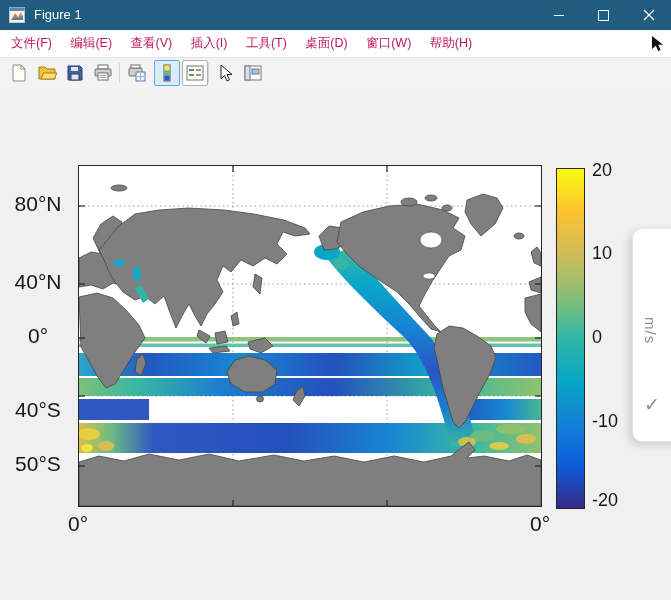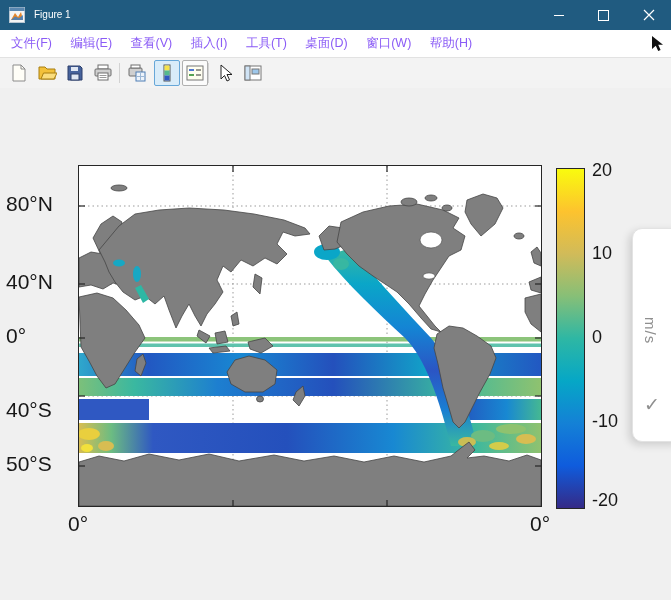--- a/index.html
+++ b/index.html
@@ -2,41 +2,41 @@
 <html><head>
 <meta charset="utf-8">
 <style>
   html,body{margin:0;padding:0;background:#ffffff;}
   .window{position:relative;width:671px;height:600px;background:#f0f0f0;overflow:hidden;
           font-family:"Liberation Sans","DejaVu Sans",sans-serif;
           box-shadow:inset 0 0 0 1px #93a5b4;}
   
   .titlebar{position:absolute;top:0;left:0;right:0;height:30px;background:#205b80;}
   .app-icon{position:absolute;left:9px;top:7px;width:16px;height:16px;}
-  .title-text{position:absolute;left:34px;top:0;line-height:30px;color:#ffffff;font-size:10px;}
+  .title-text{position:absolute;left:34px;top:0;line-height:30px;color:#ffffff;font-size:13px;}
   .win-controls{position:absolute;right:0;top:0;height:30px;display:flex;}
   .win-btn{width:45px;height:30px;display:flex;align-items:center;justify-content:center;cursor:pointer;}
   .glyph-min{width:10px;height:1px;background:#ffffff;display:block;}
   .glyph-max{width:9px;height:9px;border:1px solid #ffffff;display:block;}
   
   .menubar{position:absolute;top:30px;left:0;right:0;height:27px;background:#ffffff;border-bottom:1px solid #e2e2e2;padding-left:4px;white-space:nowrap;}
-  .menu-item{display:inline-block;padding:0 7px;line-height:27px;font-size:12.5px;color:#8b5cf6;cursor:default;}
+  .menu-item{display:inline-block;padding:0 7px;line-height:27px;font-size:12.5px;color:#be185d;cursor:default;}
   .cursor{position:absolute;left:652px;top:36px;width:12px;height:16px;z-index:9;}
   
   .toolbar{position:absolute;top:58px;left:0;right:0;height:30px;background:#f3f3f3;border-bottom:1px solid #d6d6d6;}
   .tb{position:absolute;top:2px;width:26px;height:26px;border:1px solid transparent;background:transparent;padding:2px;border-radius:2px;cursor:pointer;}
   .tb svg{width:20px;height:20px;display:block;}
   .tb.framed{border-color:#b0b0b0;background:#fbfbfb;}
   .tb.active{border-color:#67a7d8;background:#d9ecf9;}
   .tb-sep{position:absolute;top:5px;width:1px;height:20px;background:#d2d2d2;}
   
   .canvas{position:absolute;top:88px;left:0;right:0;bottom:0;background:#f0f0f0;}
   .axes{position:absolute;left:78px;top:77px;width:462px;height:340px;background:#ffffff;border:1px solid #262626;}
   .map-svg{display:block;}
-  .ytick{position:absolute;left:6px;width:64px;text-align:left;font-size:21px;color:#171717;}
+  .ytick{position:absolute;left:6px;width:64px;text-align:center;font-size:21px;color:#171717;}
   .xtick{position:absolute;top:424px;width:110px;margin-left:-55px;text-align:center;font-size:21px;color:#171717;}
   .colorbar{position:absolute;left:556px;top:80px;width:27px;height:339px;border:1px solid #262626;}
   .cb-grad{width:100%;height:100%;}
   .cbtick{position:absolute;left:592px;font-size:18px;color:#171717;}
   
   .overlay-panel{position:absolute;left:632px;top:140px;width:46px;height:212px;background:#ffffff;
                  border:1px solid #e3e3e3;border-radius:10px 0 0 10px;box-shadow:-3px 3px 8px rgba(0,0,0,.15);}
   .overlay-label{position:absolute;top:88px;left:9px;writing-mode:vertical-rl;font-size:15px;color:#8f8f8f;letter-spacing:1px;}
   .overlay-check{position:absolute;top:164px;left:11px;font-size:19px;color:#8f8f8f;cursor:pointer;}
 </style>

